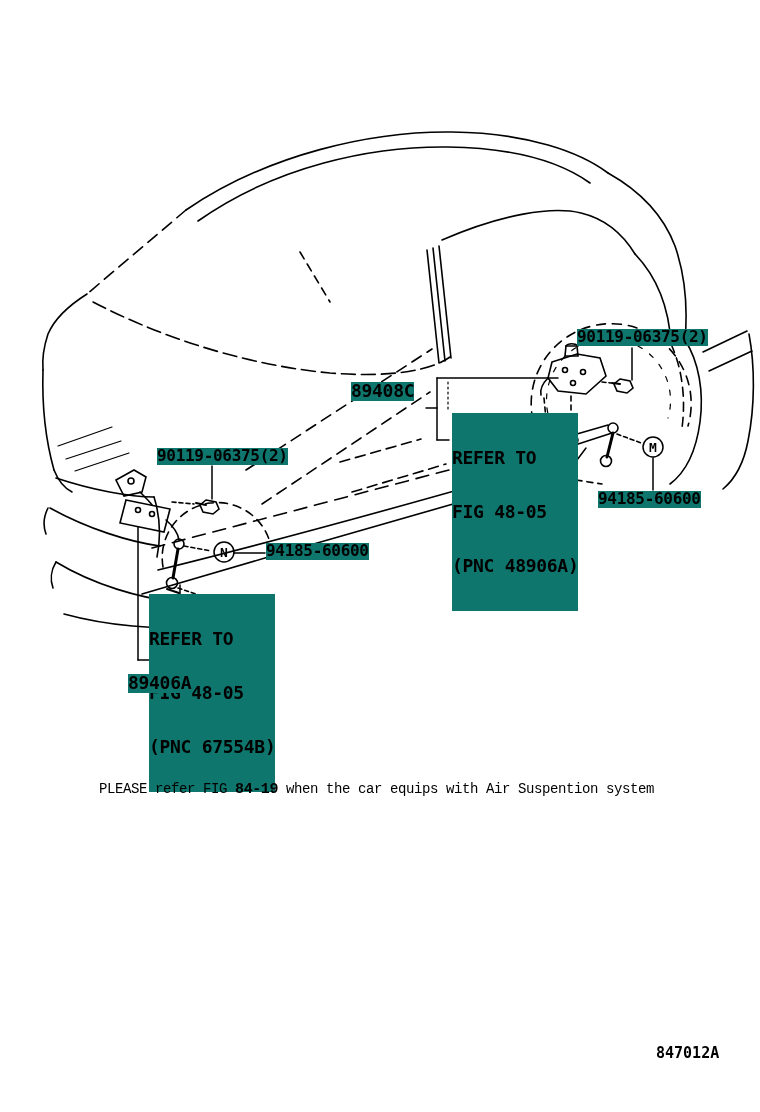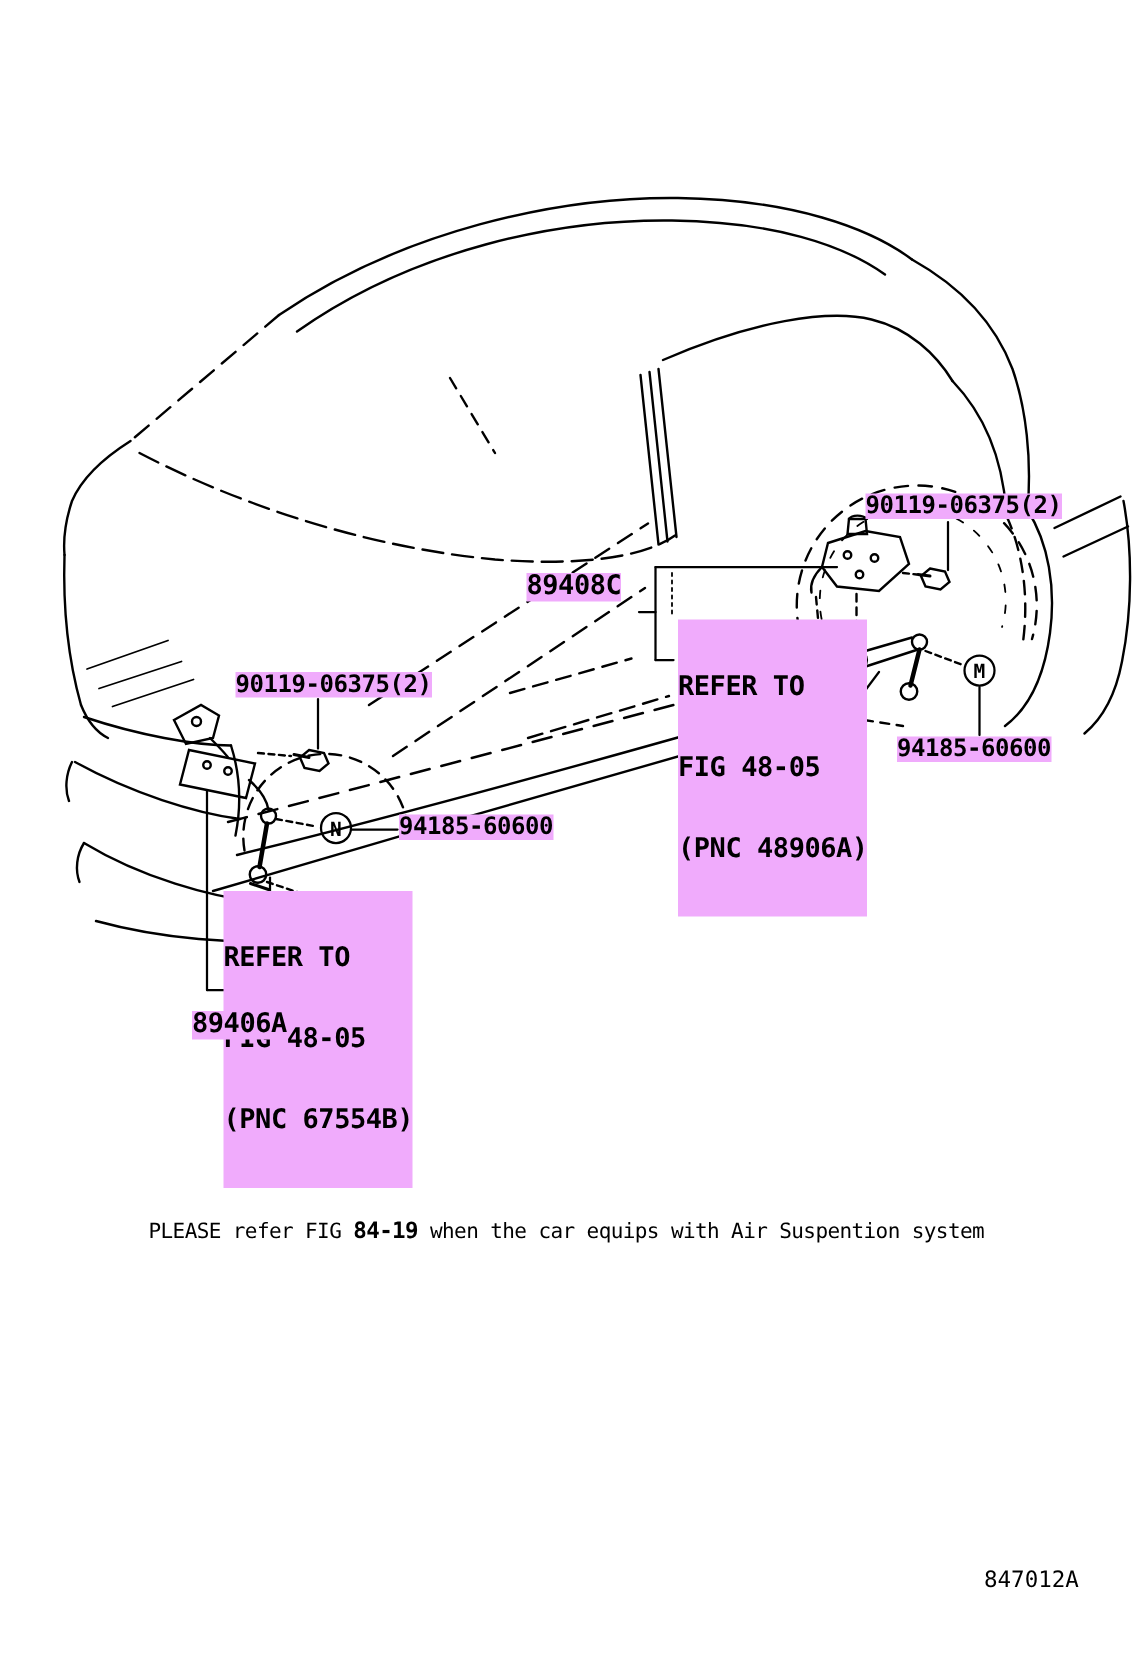--- a/index.html
+++ b/index.html
@@ -3,32 +3,32 @@
 <meta charset="utf-8">
 <style>
   html,body{margin:0;padding:0;background:#fff;}
   .stage{
     position:relative;width:760px;height:1112px;background:#fff;
     font-family:"DejaVu Sans Mono","Liberation Mono",monospace;color:#000;
     overflow:hidden;
   }
   .stage svg{position:absolute;left:0;top:0;}
   .lbl{
-    position:absolute;font-weight:bold;white-space:pre;background:#f0abfc;
+    position:absolute;font-weight:bold;white-space:pre;background:#0f766e;
     line-height:1.05;letter-spacing:-0.3px;
   }
   .sz18{font-size:18px;}
   .sz16{font-size:16px;}
   .refer{font-size:18px;line-height:18px;font-weight:bold;}
   .note{
-    position:absolute;left:99px;top:811px;font-size:14px;font-weight:normal;
-    white-space:pre;letter-spacing:-0.4px;
+    position:absolute;left:99px;top:781px;font-size:14px;font-weight:normal;
+    white-space:pre;letter-spacing:-0.4px;font-family:Liberation Mono, monospace;
   }
   .note b{font-size:15px;}
-  .figcode{position:absolute;left:656px;top:1044px;font-size:15px;font-weight:normal;}
+  .figcode{position:absolute;left:656px;top:1044px;font-size:15px;font-weight:bold;}
 </style>
 </head>
 <body>
 
 <div class="stage">
 
   <svg width="760" height="1112" viewBox="0 0 760 1112" fill="none" stroke="#000" stroke-width="1.6" stroke-linecap="round">
 
     <g>
 

